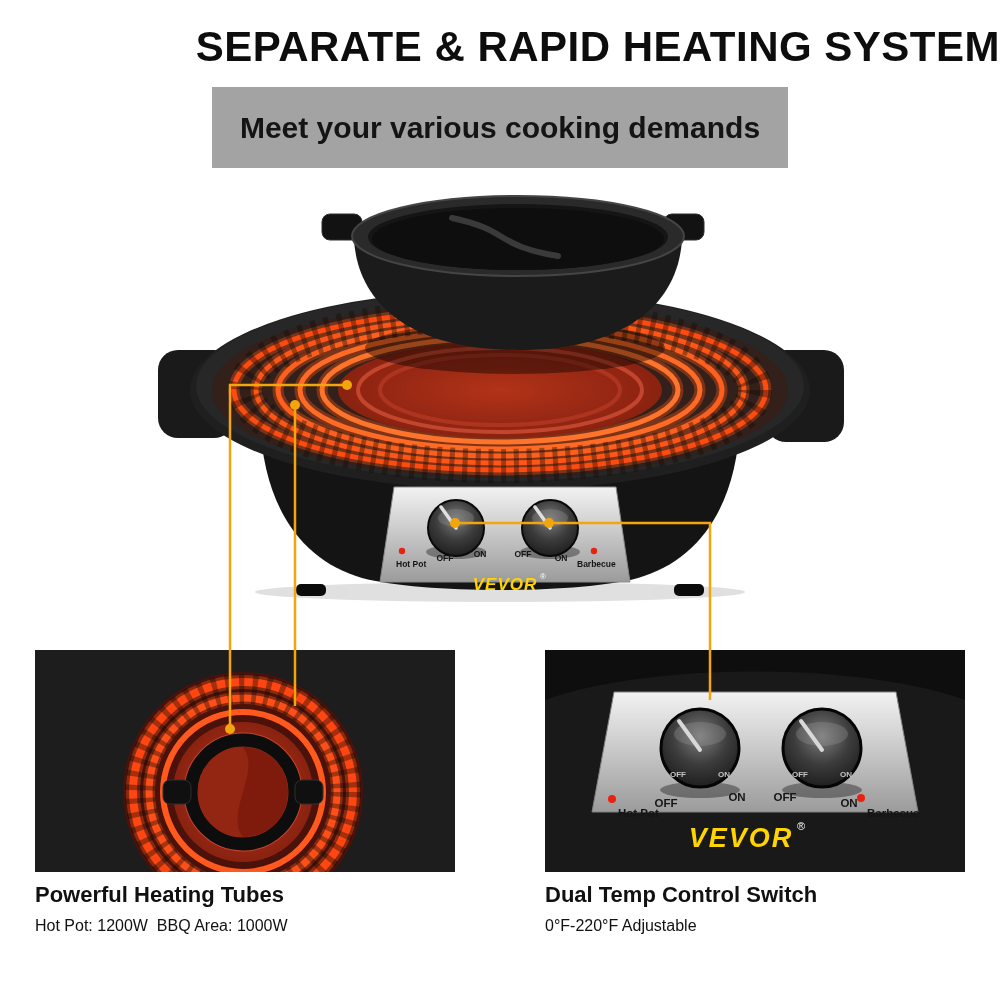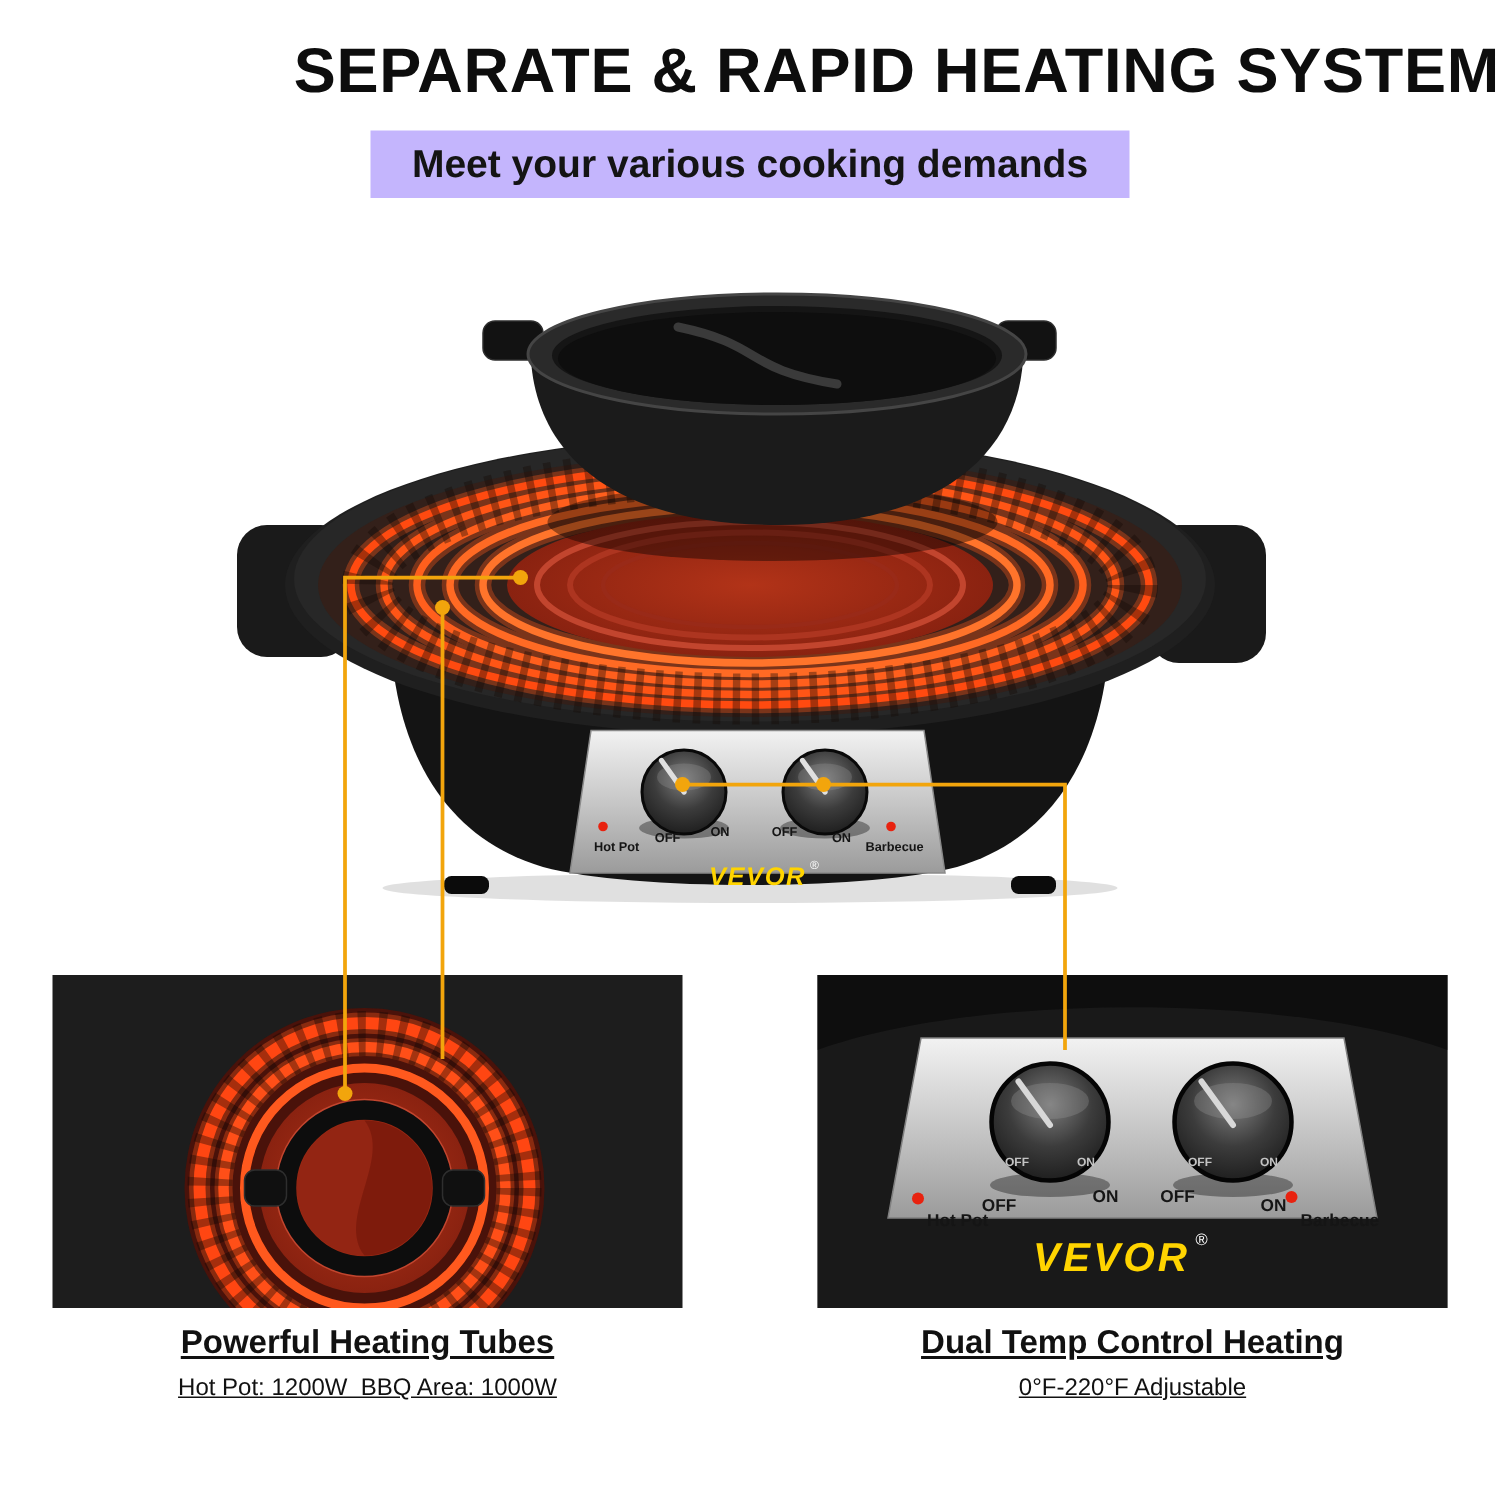--- a/index.html
+++ b/index.html
@@ -1,24 +1,24 @@
 <!DOCTYPE html>
 <html><head>
 <meta charset="utf-8">
 <style>
   * { margin:0; padding:0; box-sizing:border-box; }
   html,body { width:1000px; height:1000px; background:#fff; font-family:"Liberation Sans",sans-serif; }
   .stage { position:relative; width:1000px; height:1000px; background:#fff; overflow:hidden; }
   .headline { position:absolute; top:24px; left:0; width:1000px; text-align:right;
               font-size:42px; font-weight:900; color:#0d0d0d; letter-spacing:0.5px; line-height:1.1; }
   .subtitle-wrap { position:absolute; top:87px; left:0; width:1000px; text-align:center; }
-  .subtitle { display:inline-block; background:#c4b5fd; color:#141414; font-size:26px;
-              font-weight:bold; padding:8px 28px; line-height:1.1; }
+  .subtitle { display:inline-block; background:#a3a3a3; color:#141414; font-size:30px;
+              font-weight:bold; padding:24px 28px; line-height:1.1; }
   .scene { position:absolute; left:0; top:0; }
-  .caption { position:absolute; width:420px; text-align:center; color:#111;text-decoration:underline; }
+  .caption { position:absolute; width:420px; color:#111; }
   .caption .cap-title { font-size:22px; font-weight:bold; margin-bottom:9px; }
   .caption .cap-desc { font-size:16px; white-space:pre; }
   #cap-left  { left:35px;  top:882px; }
   #cap-right { left:545px; top:882px; }
   svg text { font-family:"Liberation Sans",sans-serif; }
   .panel-lbl { font-weight:bold; fill:#151515; }
   .main-lbl  { font-size:8.5px; }
   .inset-lbl { font-size:11.5px; }
   .knob-face-lbl { font-size:8px; fill:#c4c4c4; font-weight:bold; }
   .logo-main  { font-size:17px; font-weight:bold; font-style:italic; fill:#FFD400; letter-spacing:1px; }
@@ -220,17 +220,17 @@
       <circle cx="549" cy="523" r="5"></circle>
       <circle cx="230" cy="729" r="5"></circle>
     </g>
   </svg>
 
   <div class="caption" id="cap-left">
     <div class="cap-title">Powerful Heating Tubes</div>
     <div class="cap-desc">Hot Pot: 1200W  BBQ Area: 1000W</div>
   </div>
   <div class="caption" id="cap-right">
-    <div class="cap-title">Dual Temp Control Heating</div>
+    <div class="cap-title">Dual Temp Control Switch</div>
     <div class="cap-desc">0°F-220°F Adjustable</div>
   </div>
 
 </div>
 
 </body></html>

